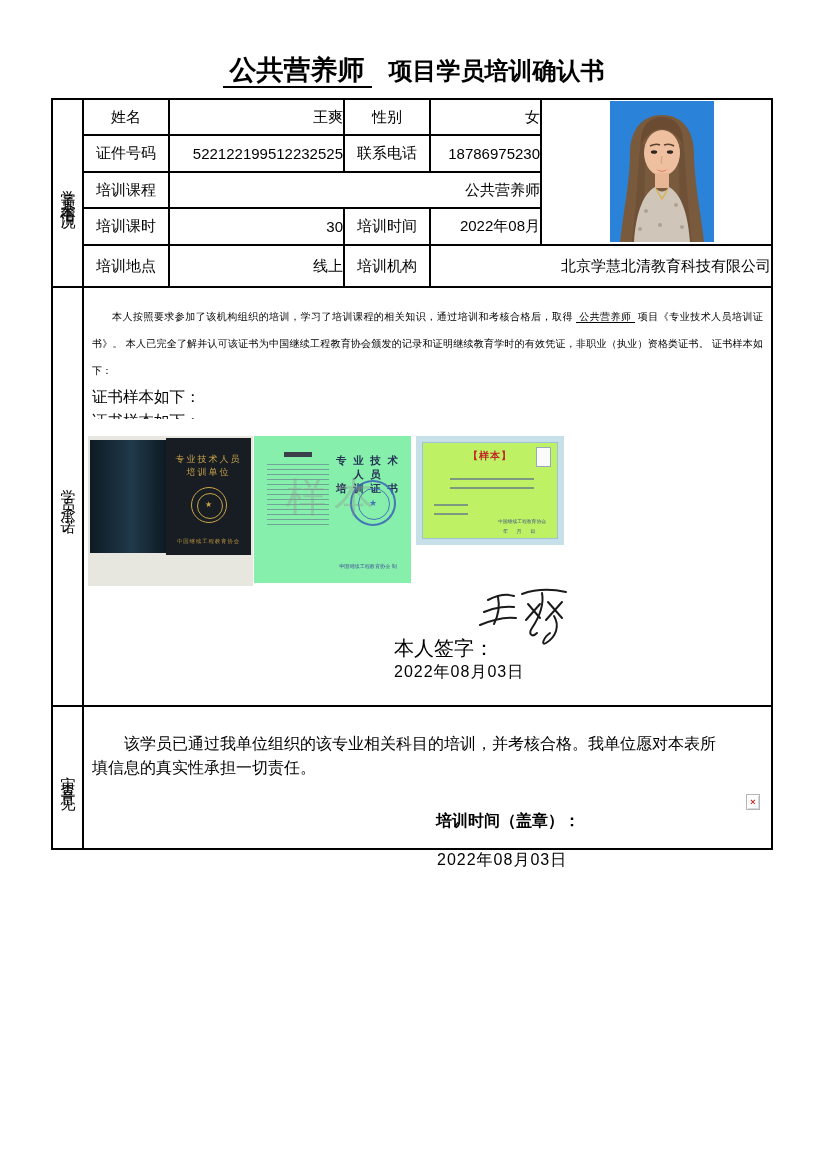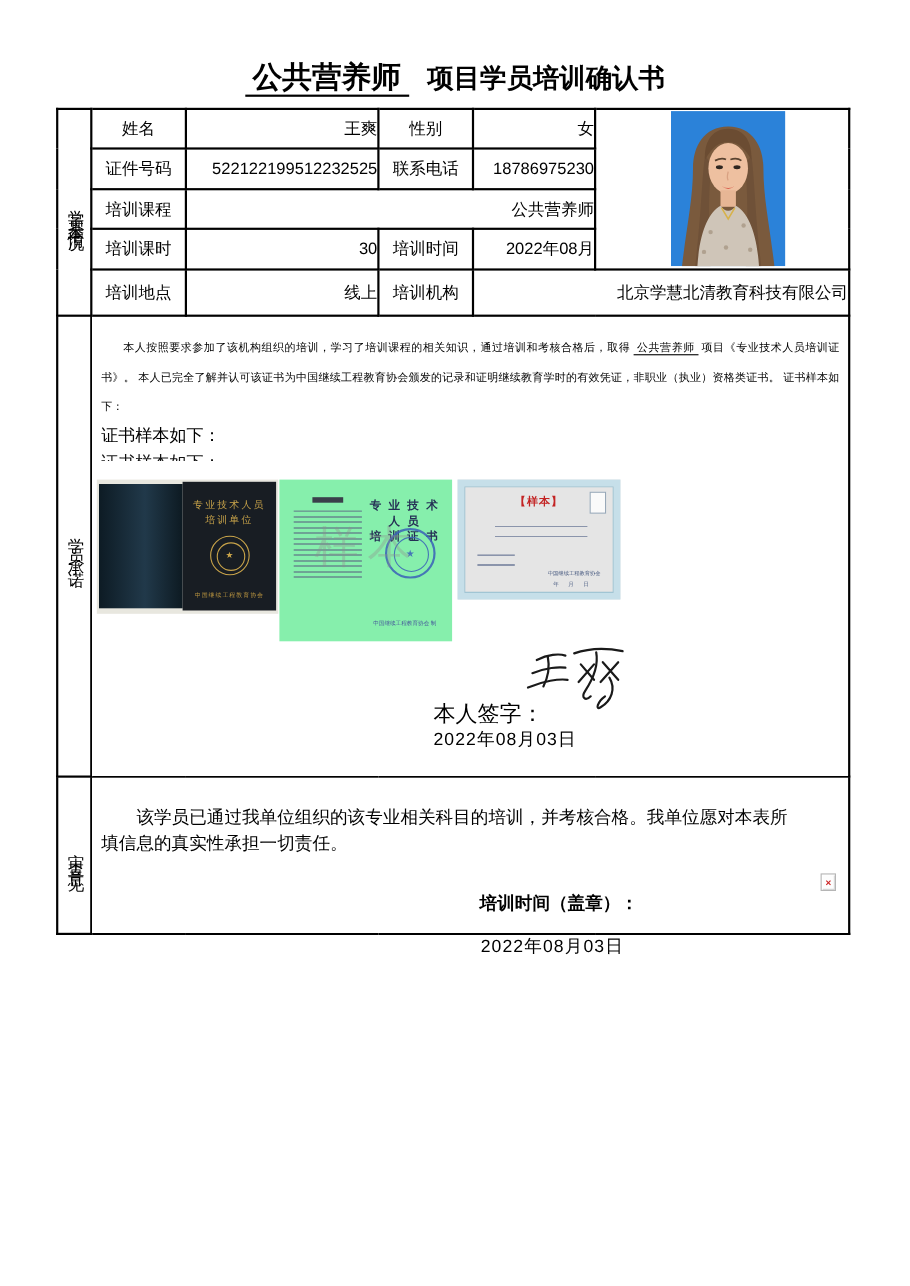--- a/index.html
+++ b/index.html
@@ -26,21 +26,21 @@
 
   
   td.commit-cell { position: relative; vertical-align: top; padding: 0; height: 419px; }
   .commit-para { margin: 15px 8px 0 8px; font-size: 10px; line-height: 27px; text-indent: 2em; text-align: justify; }
   .u-course { border-bottom: 1.5px solid #000; padding: 0 3px; }
   .sample-line { margin: 0 8px; font-size: 15.5px; line-height: 26px; }
   .clipped-line { margin: 0 8px; font-size: 15.5px; line-height: 22px; height: 9px; overflow: hidden; color: #111; }
 
   .cert-strip { position: absolute; left: 4px; top: 148px; width: 566px; height: 126px; display: flex; align-items: flex-start; }
 
-  .cert1 { position: relative; width: 165px; height: 122px; background: #e8e7df; flex: none; font-family: Liberation Serif, serif; }
+  .cert1 { position: relative; width: 165px; height: 150px; background: #e8e7df; flex: none; font-family: Liberation Serif, serif; }
   .cert1 .spine { position: absolute; left: 2px; top: 4px; width: 76px; height: 113px;
     background: linear-gradient(90deg, #0d1b24, #21394a 55%, #0d1a22); }
   .cert1 .cover { position: absolute; left: 78px; top: 2px; width: 85px; height: 117px; background: #181d23; text-align: center; }
   .c1-line { color: #c9a44a; font-size: 9px; letter-spacing: 2px; line-height: 13px; }
   .c1-line.first { margin-top: 15px; }
   .emblem { width: 36px; height: 36px; border: 1px solid #c9a44a; border-radius: 50%; margin: 8px auto 0; position: relative; }
   .emblem::after { content: ""; position: absolute; left: 5px; top: 5px; width: 24px; height: 24px; border: 1px solid #c9a44a; border-radius: 50%; }
   .emblem::before { content: "★"; position: absolute; left: 0; right: 0; top: 12px; color: #c9a44a; font-size: 8px; }
   .c1-footer { position: absolute; bottom: 9px; left: 0; width: 100%; color: #b6923f; font-size: 6px; letter-spacing: 1px; transform: scale(.9); }
 
@@ -50,21 +50,21 @@
   .pl-lines { width: 62px; height: 62px; margin: 0 auto;
     background: repeating-linear-gradient(180deg, rgba(90,100,130,.55) 0 1.5px, transparent 1.5px 5px); }
   .page-r { flex: 1; position: relative; text-align: center; }
   .c2-line { color: #253055; font-family: "Liberation Serif", "DejaVu Serif", serif; font-size: 10.5px; font-weight: bold; letter-spacing: 2px; line-height: 14px; }
   .c2-line.first { margin-top: 6px; }
   .seal { position: absolute; right: 8px; top: 32px; width: 46px; height: 46px; border: 2px solid #3a62b8; border-radius: 50%; opacity: .85; }
   .seal::after { content: ""; position: absolute; left: 6px; top: 6px; width: 30px; height: 30px; border: 1px solid #3a62b8; border-radius: 50%; }
   .seal::before { content: "★"; position: absolute; left: 0; right: 0; top: 16px; color: #3a62b8; font-size: 9px; text-align: center; }
   .c2-footer { position: absolute; bottom: 2px; left: 0; width: 100%; color: #45569a; font-size: 6px; transform: scale(.85); white-space: nowrap; }
 
-  .cert3 { position: relative; width: 148px; height: 109px; background: #e5e5e5; margin-left: 5px; flex: none;
+  .cert3 { position: relative; width: 148px; height: 109px; background: #bef264; margin-left: 5px; flex: none;
     border: 6px solid #c6dfe9; box-shadow: inset 0 0 0 1px #9dc3d2; }
   .c3-tag { text-align: center; color: #c32424; font-weight: bold; font-size: 10px; letter-spacing: 1px; margin-top: 7px; }
   .c3-photo { position: absolute; right: 7px; top: 5px; width: 15px; height: 20px; border: 1px solid #98a8b8; background: #fafafa; }
   .c3-lines { background: repeating-linear-gradient(180deg, rgba(90,105,140,.65) 0 1.5px, transparent 1.5px 9px); position: absolute; }
   .c3-lines.a { left: 28px; top: 36px; width: 84px; height: 14px; }
   .c3-lines.b { left: 12px; top: 62px; width: 34px; height: 16px; }
   .c3-footer { position: absolute; right: 6px; bottom: 13px; font-size: 6px; color: #4a5c82; transform: scale(.8); white-space: nowrap; }
   .c3-date { position: absolute; right: 18px; bottom: 3px; font-size: 6px; color: #4a5c82; letter-spacing: 2px; transform: scale(.85); }
 
   .watermark { position: absolute; left: 198px; top: 34px; font-size: 40px; color: #8f8f8f; opacity: .35; letter-spacing: 8px; pointer-events: none; }

